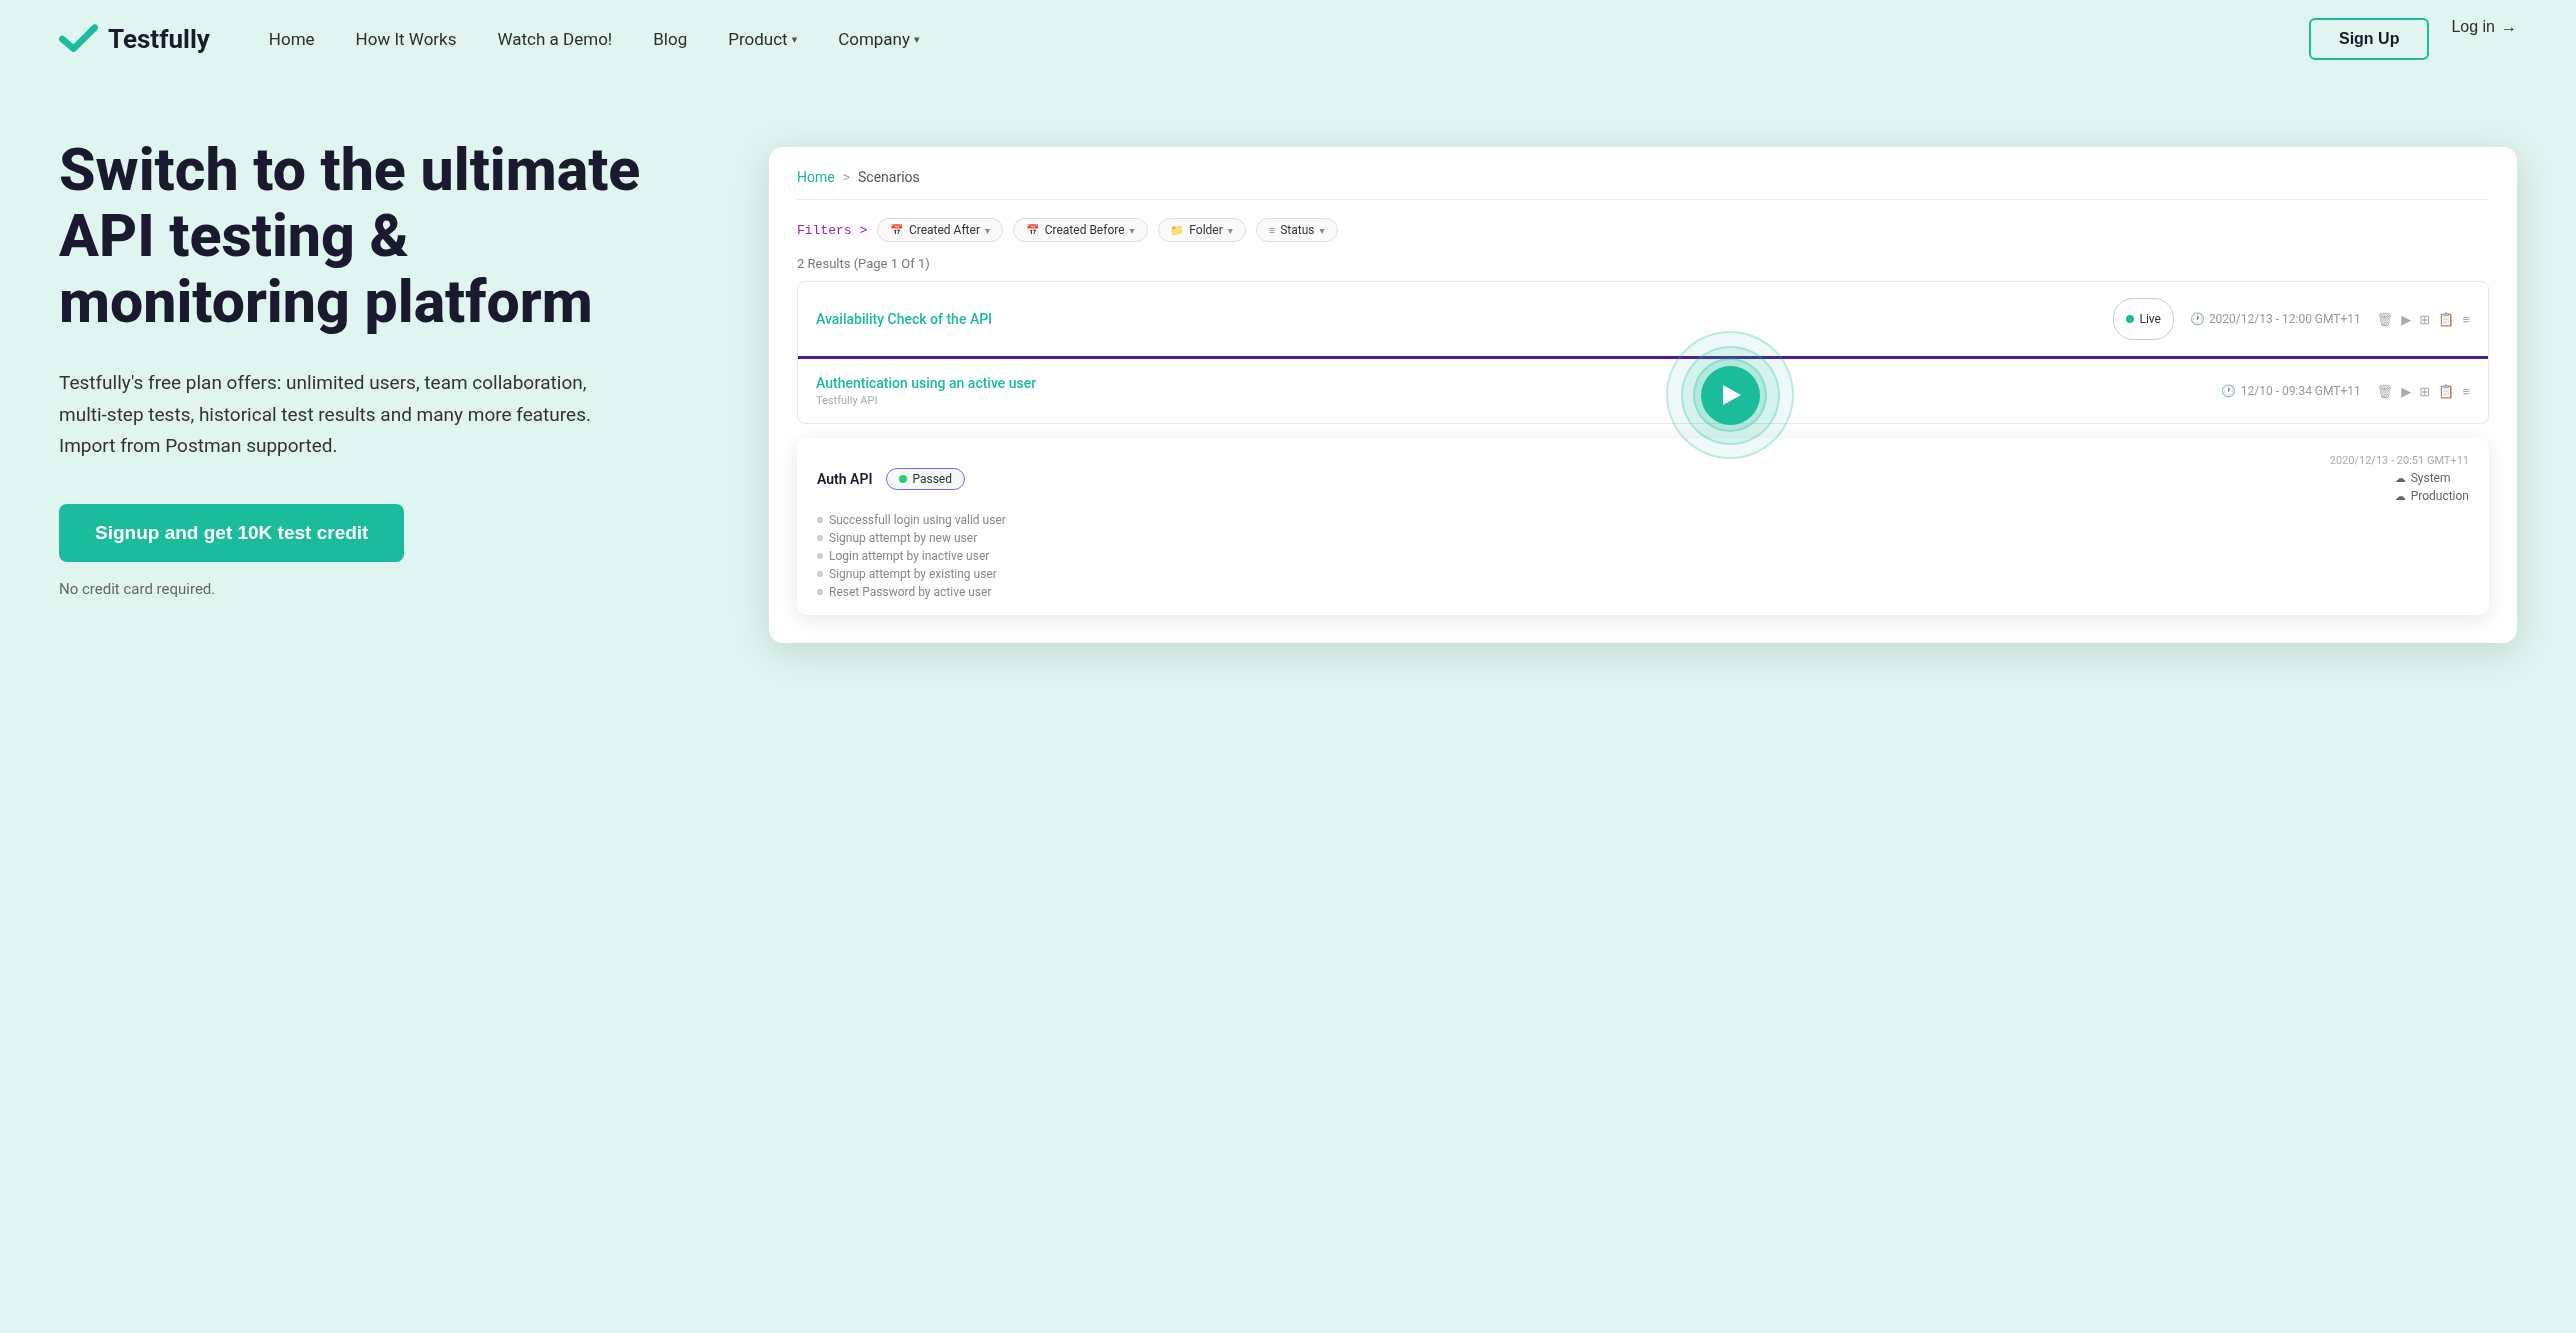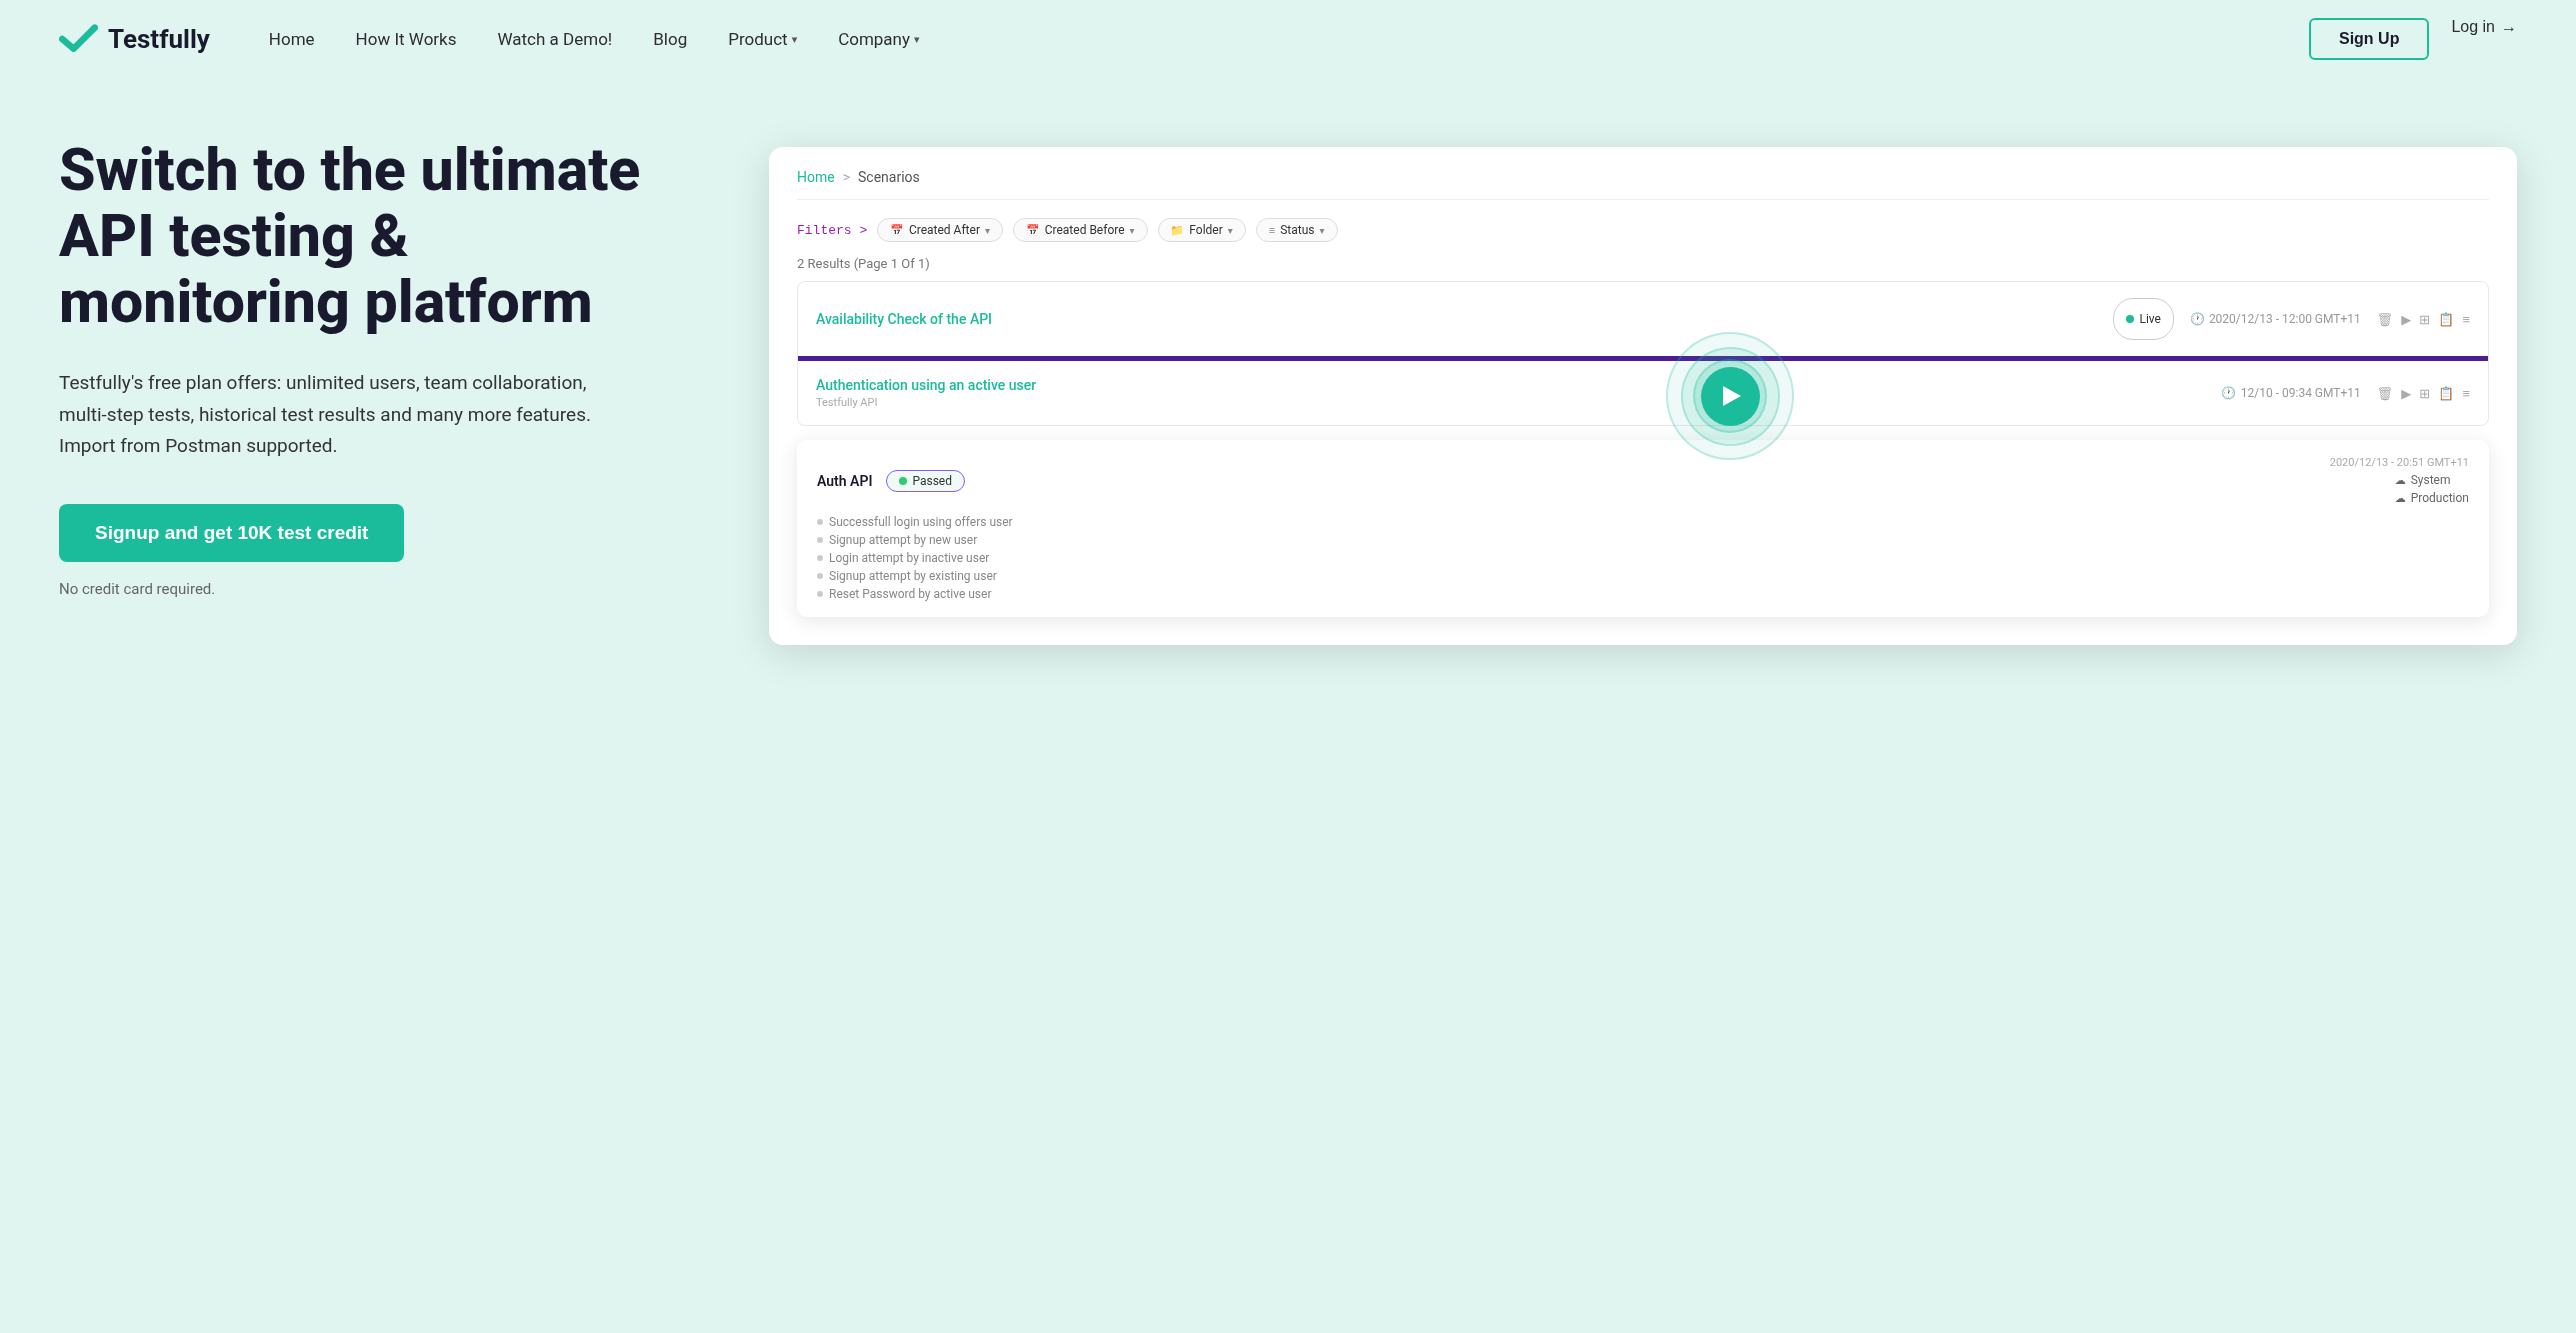--- a/index.html
+++ b/index.html
@@ -183,21 +183,21 @@
     
     .scenario-list {
       border: 1px solid #e8e8e8;
       border-radius: 8px;
       overflow: hidden;
     }
     .scenario-row {
       display: flex;
       align-items: center;
       padding: 16px 18px;
-      border-bottom: 5px solid #4c1d95;
+      border-bottom: 3px solid #4c1d95;
       gap: 16px;
     }
     .scenario-row:last-child { border-bottom: none; }
     .scenario-title {
       color: #1abc9c;
       font-size: 14px;
       font-weight: 500;
       flex: 1;
       cursor: pointer;
     }
@@ -491,21 +491,21 @@
                 <span class="env-badge">
                   <span class="env-badge-icon">☁</span>
                   <span>Production</span>
                 </span>
               </div>
             </div>
           </div>
           <div class="bottom-card-tags">
             <div class="tag-row">
               <span class="tag-dot"></span>
-              <span>Successfull login using offers user</span>
+              <span>Successfull login using valid user</span>
             </div>
             <div class="tag-row">
               <span class="tag-dot"></span>
               <span>Signup attempt by new user</span>
             </div>
             <div class="tag-row">
               <span class="tag-dot"></span>
               <span>Login attempt by inactive user</span>
             </div>
             <div class="tag-row">

